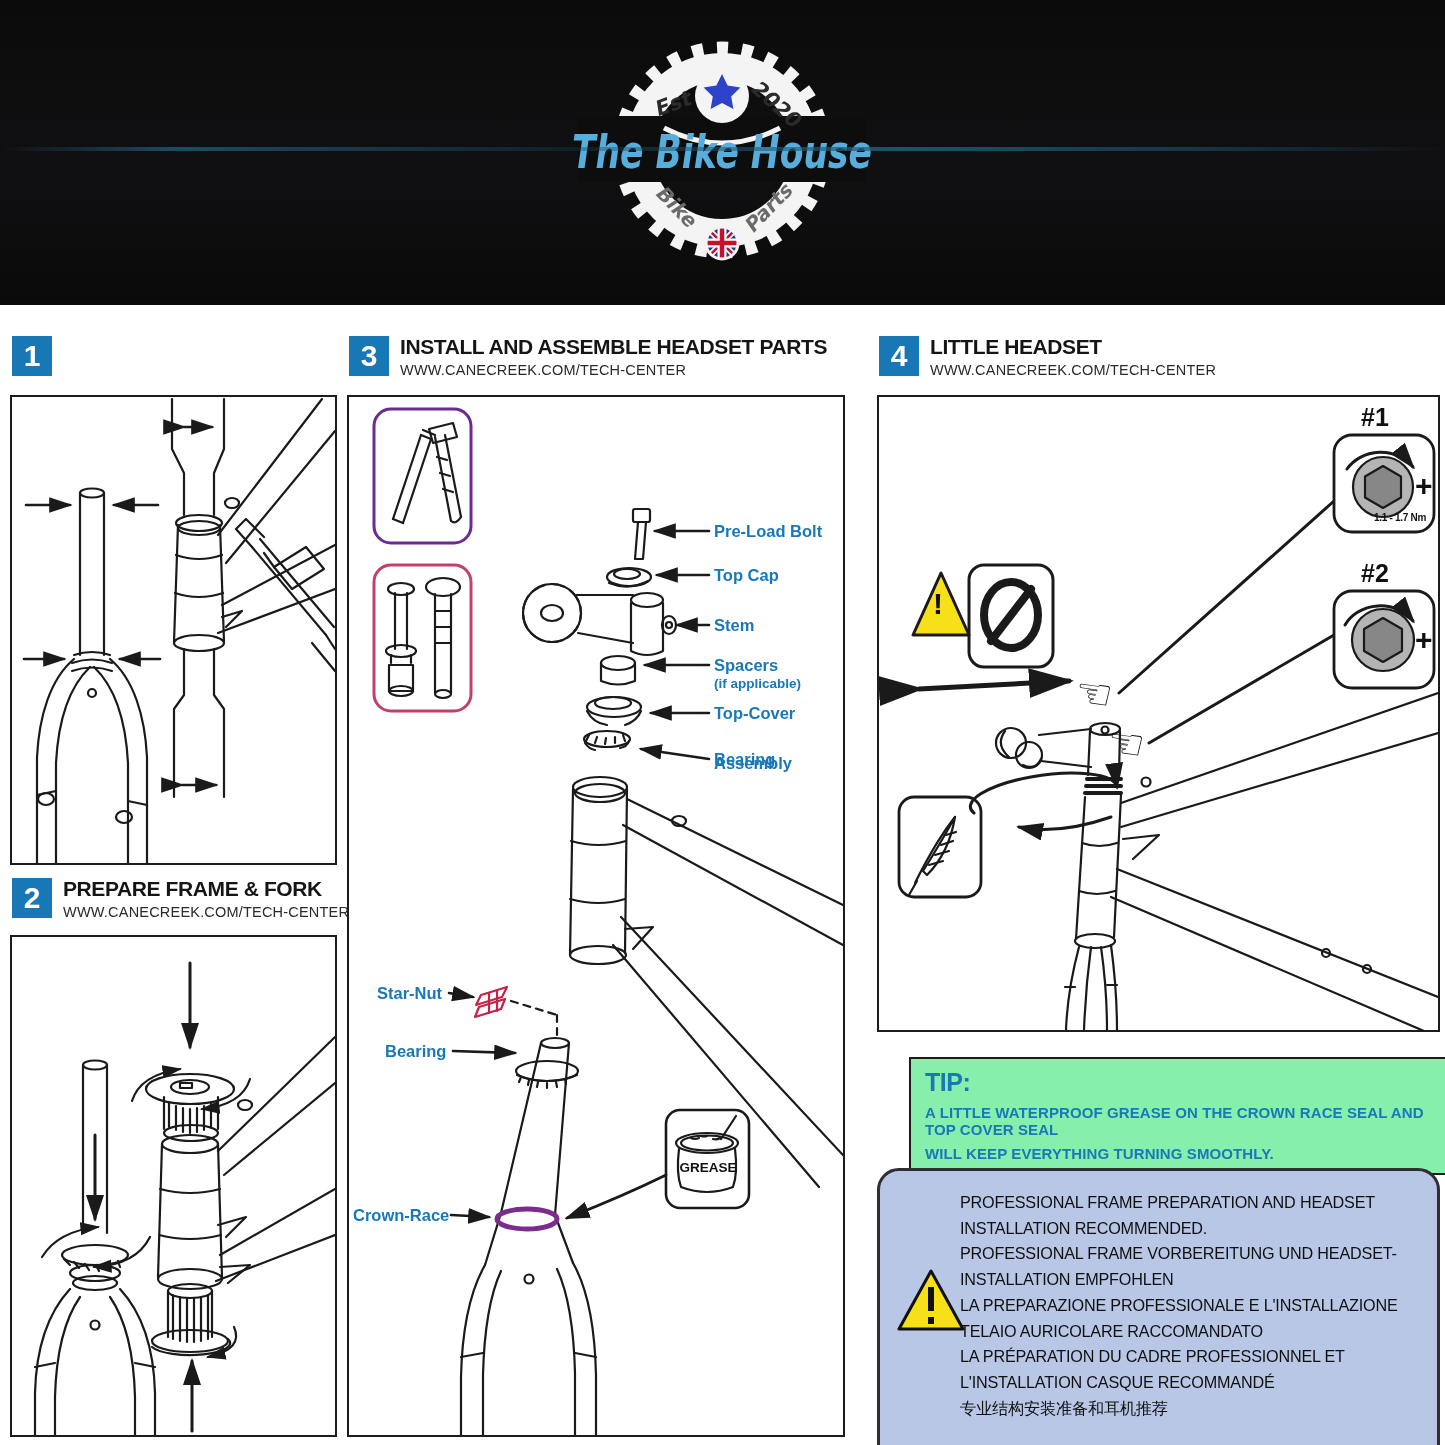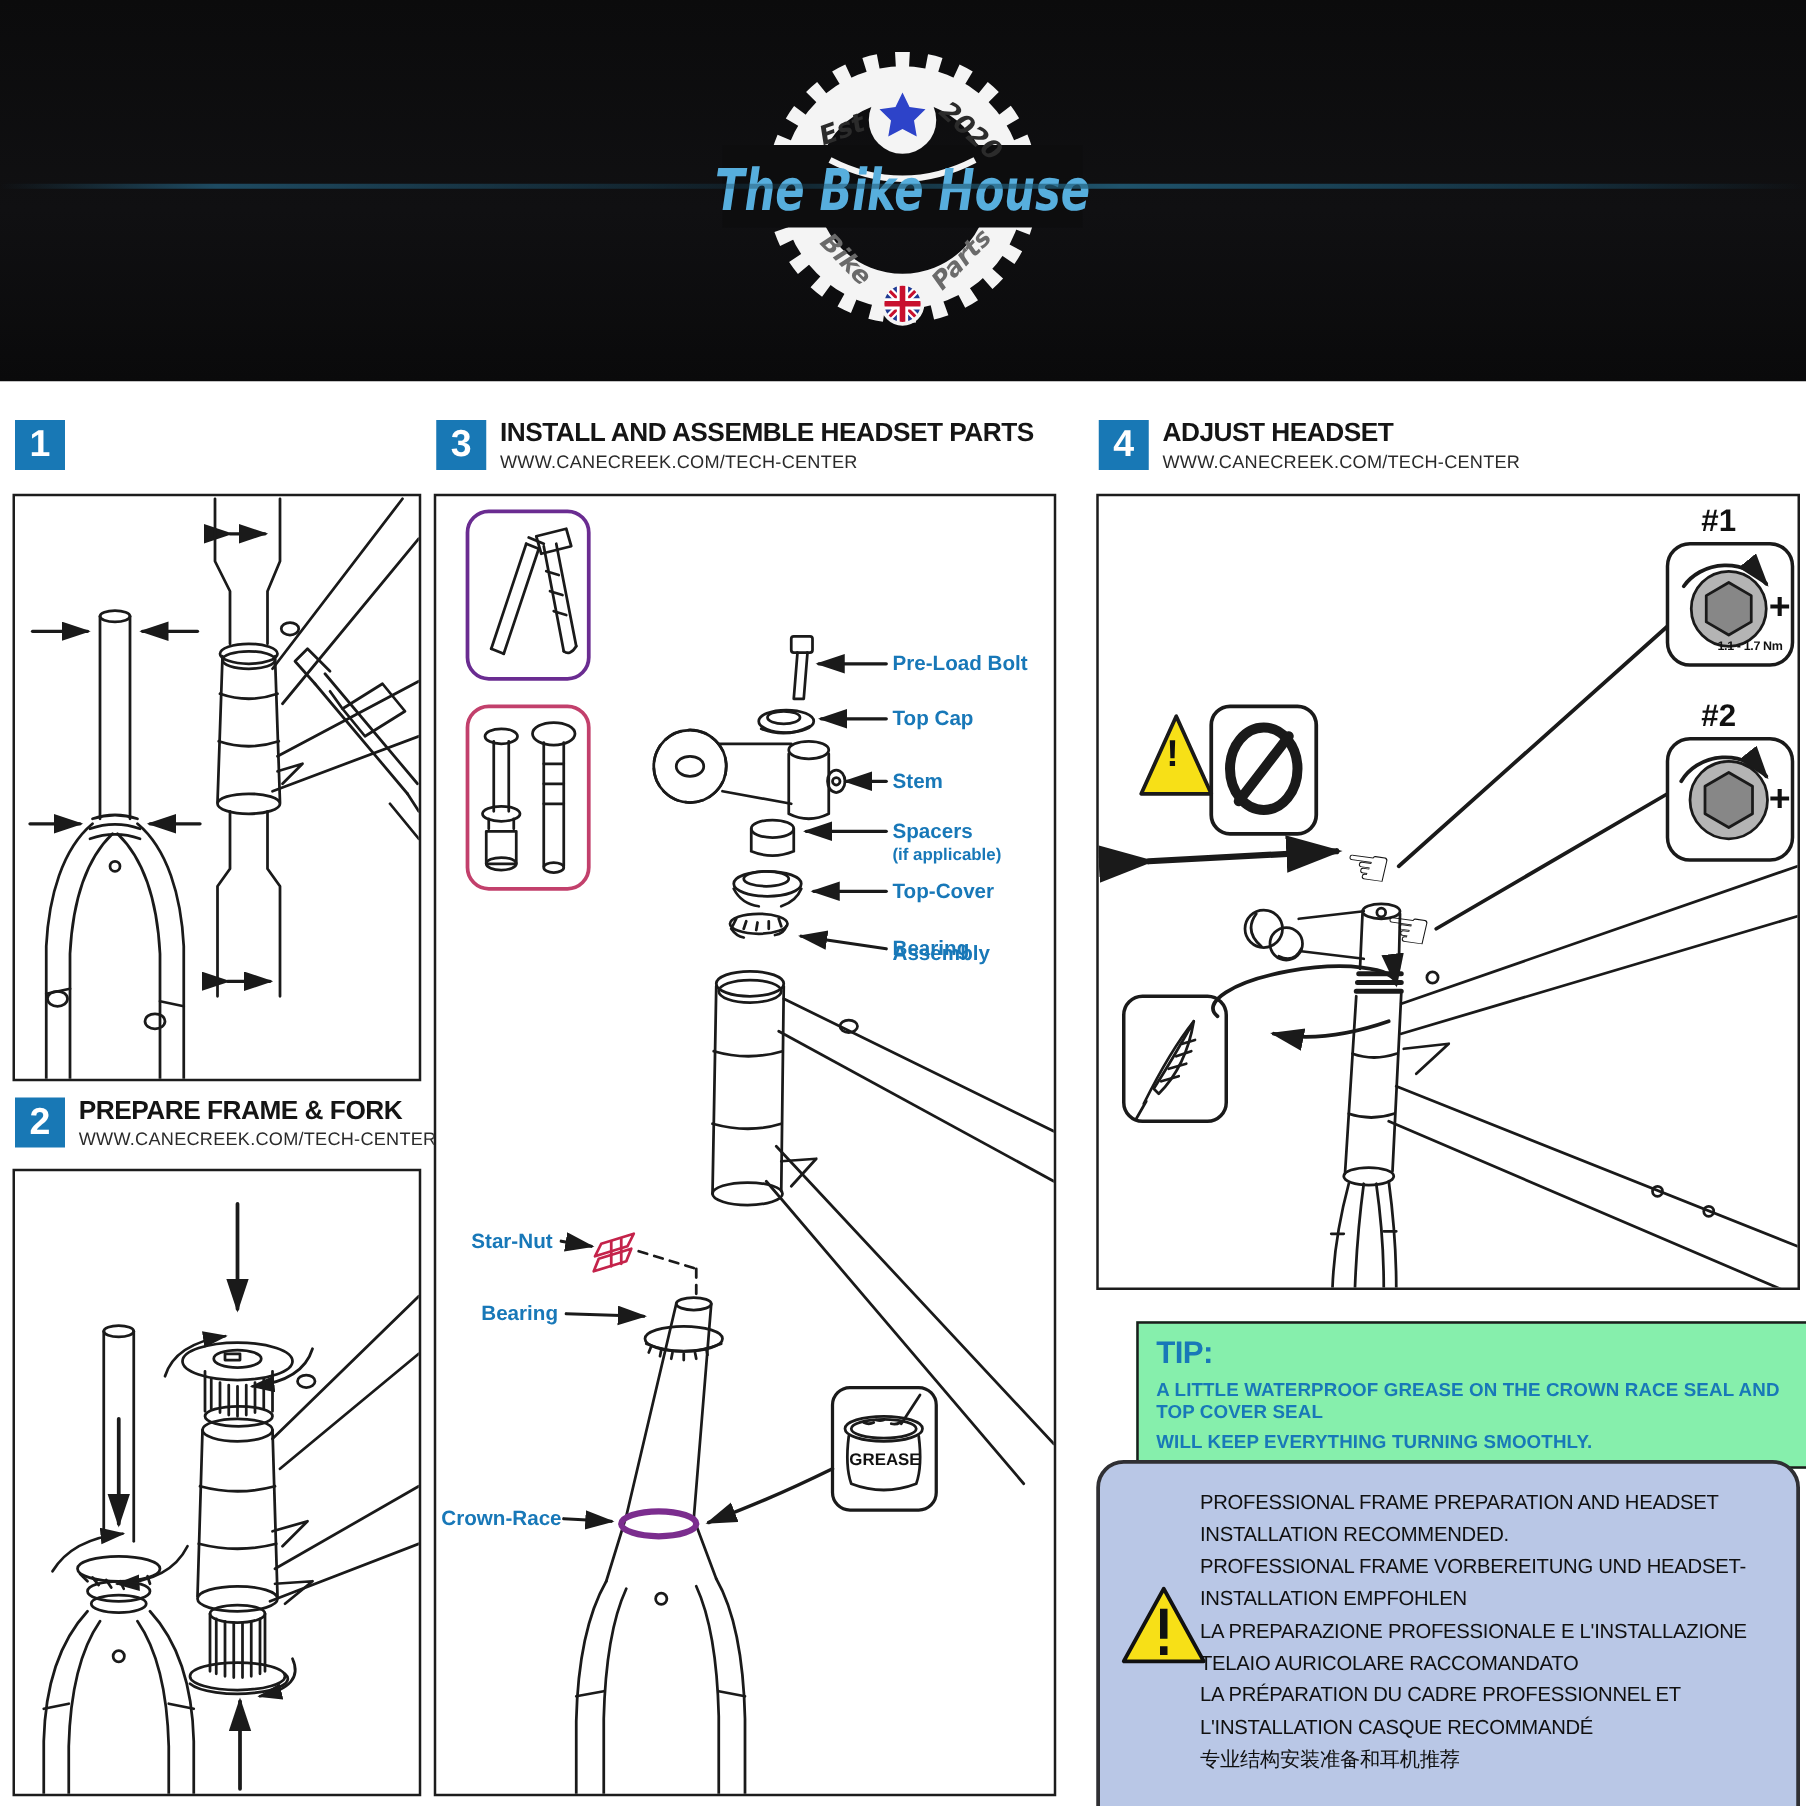--- a/index.html
+++ b/index.html
@@ -81,21 +81,21 @@
   <div class="sec-header" style="left:349px;top:336px;">
     <div class="sec-num">3</div>
     <div>
       <div class="sec-title">INSTALL AND ASSEMBLE HEADSET PARTS</div>
       <div class="sec-url">WWW.CANECREEK.COM/TECH-CENTER</div>
     </div>
   </div>
   <div class="sec-header" style="left:879px;top:336px;">
     <div class="sec-num">4</div>
     <div>
-      <div class="sec-title">ADJUST HEADSET</div>
+      <div class="sec-title">LITTLE HEADSET</div>
       <div class="sec-url">WWW.CANECREEK.COM/TECH-CENTER</div>
     </div>
   </div>
   <div class="sec-header" style="left:12px;top:878px;">
     <div class="sec-num">2</div>
     <div>
       <div class="sec-title">PREPARE FRAME &amp; FORK</div>
       <div class="sec-url">WWW.CANECREEK.COM/TECH-CENTER</div>
     </div>
   </div>

